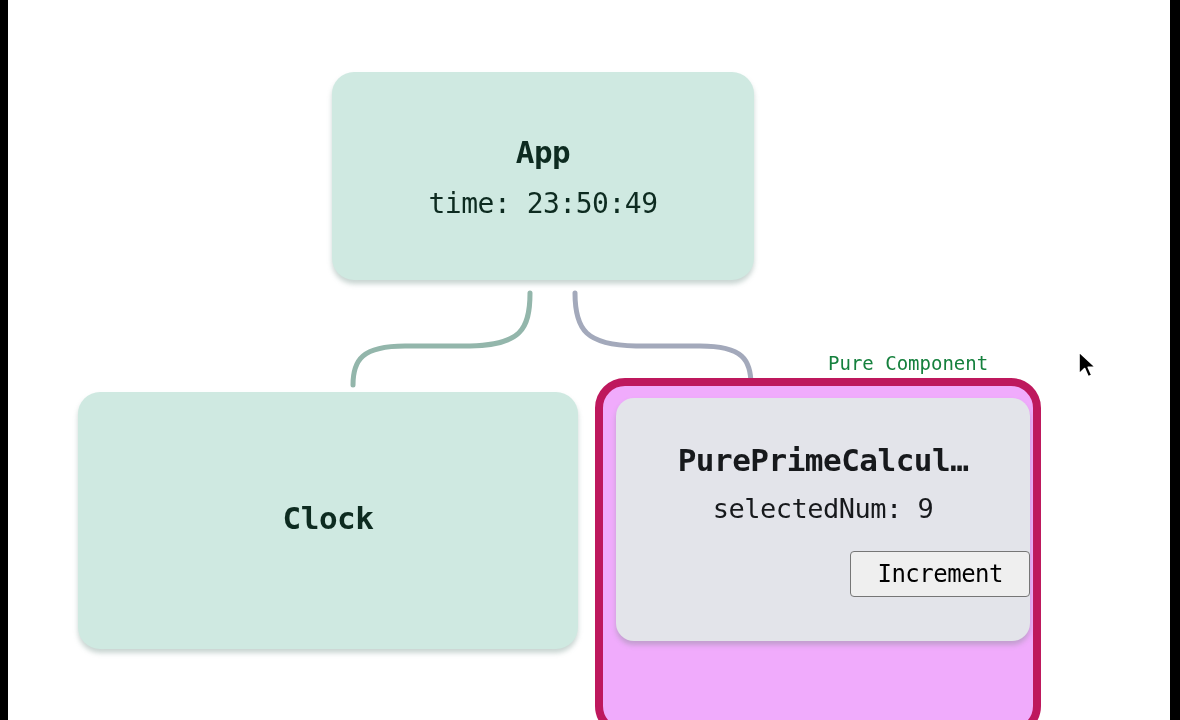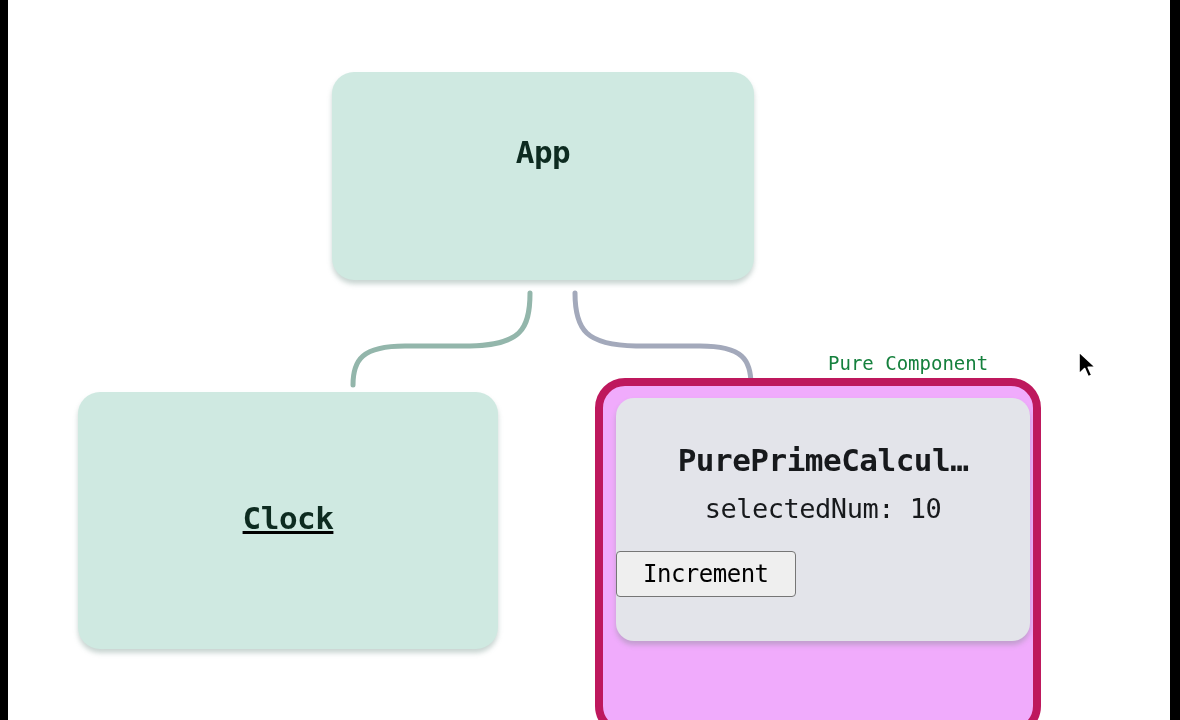--- a/index.html
+++ b/index.html
@@ -82,23 +82,22 @@
   }
   #node-app .node-sub {
     font-size: 28px;
     margin-top: 17px;
   }
 
   
   #node-clock {
     left: 78px;
     top: 392px;
-    width: 420px;
+    width: 500px;
     height: 257px;
-    text-decoration: underline;
   }
   #node-clock .node-title {
     font-size: 31px;
     margin-top: 108px;
   }
 
   
   #pure-wrapper {
     position: absolute;
     left: 595px;
@@ -140,21 +139,21 @@
     margin-top: 44px;
   }
   #node-pure .node-sub {
     font-size: 27px;
     color: #17191c;
     margin-top: 15px;
   }
 
   .btn-row {
     display: flex;
-    justify-content: flex-start;
+    justify-content: flex-end;
     margin-top: 27px;
   }
 
   #increment-button {
     font-family: "DejaVu Sans Mono", "Liberation Mono", monospace;
     font-size: 24px;
     color: #000000;
     background: #efefef;
     border: 1px solid #767676;
     border-radius: 4px;
@@ -177,32 +176,33 @@
 
 <div id="stage">
 
   <svg id="connectors" viewBox="0 0 1180 720" xmlns="http://www.w3.org/2000/svg">
     <path d="M 530 293 C 530 330, 520 345, 470 346 L 405 346 C 362 346, 353 360, 353 385" fill="none" stroke="#93b6ab" stroke-width="5" stroke-linecap="round"></path>
     <path d="M 575 293 C 575 330, 586 345, 636 346 L 700 346 C 743 346, 751 360, 751 385" fill="none" stroke="#a3a9bb" stroke-width="5" stroke-linecap="round"></path>
   </svg>
 
   <div class="node green" id="node-app">
     <div class="node-title">App</div>
+    <div class="node-sub">time: 23:50:49</div>
   </div>
 
   <div class="node green" id="node-clock">
     <div class="node-title">Clock</div>
   </div>
 
   <div id="pure-label">Pure Component</div>
 
   <div id="pure-wrapper">
     <div id="node-pure">
       <div class="node-title">PurePrimeCalcul…</div>
-      <div class="node-sub">selectedNum: 10</div>
+      <div class="node-sub">selectedNum: 9</div>
       <div class="btn-row">
         <button id="increment-button">Increment</button>
       </div>
     </div>
   </div>
 
   <div class="edge-bar left"></div>
   <div class="edge-bar right"></div>
 
   <svg id="cursor" width="24" height="32" viewBox="0 0 24 32" xmlns="http://www.w3.org/2000/svg">

